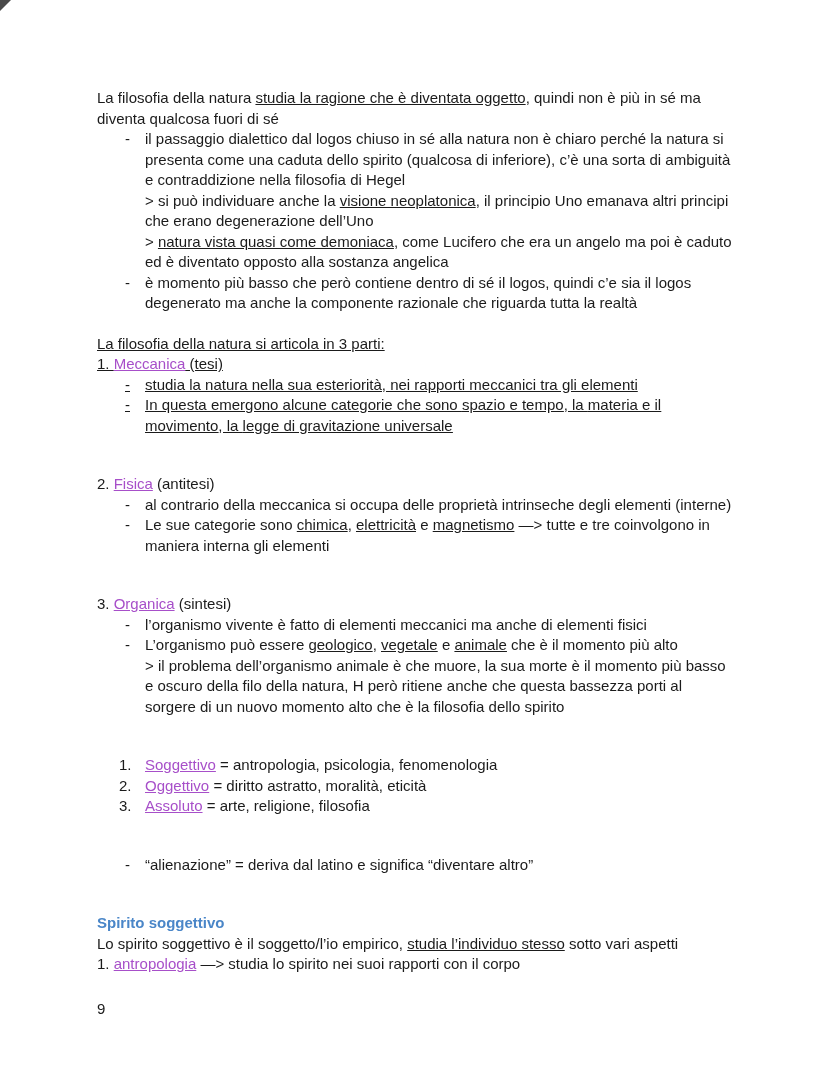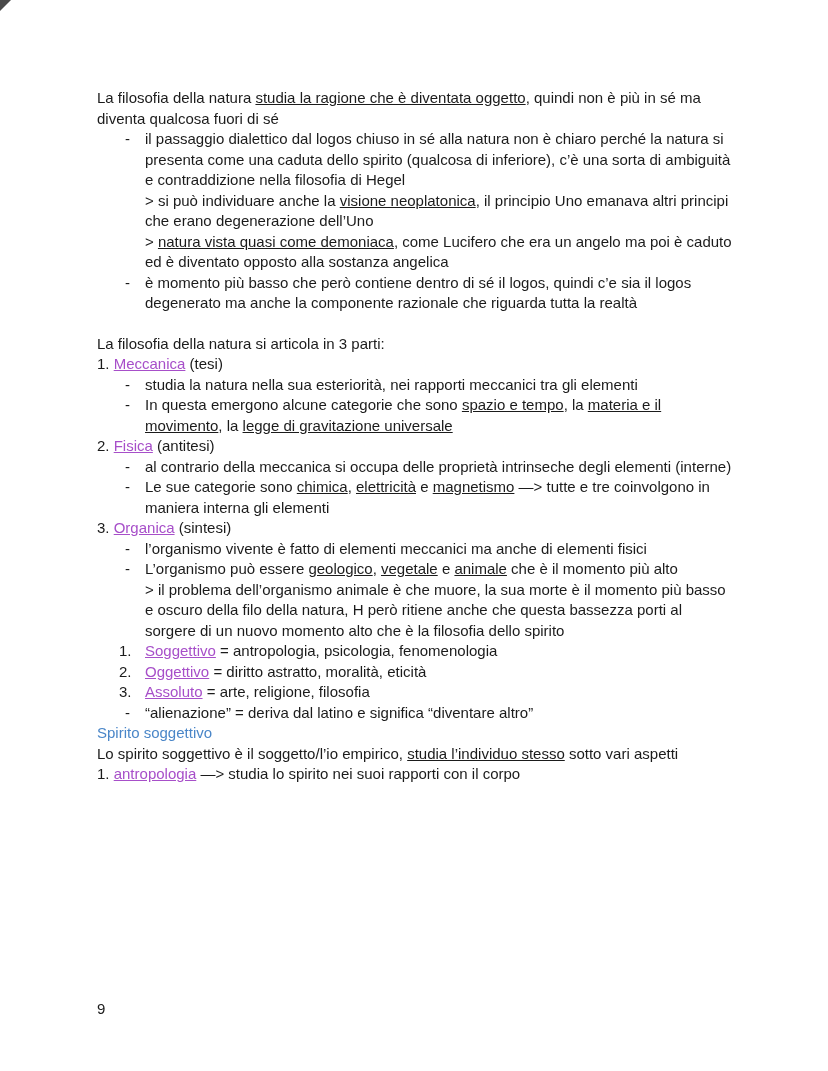--- a/index.html
+++ b/index.html
@@ -24,23 +24,23 @@
     width: 0; height: 0;
     border-top: 11px solid #4a4a4a;
     border-right: 11px solid transparent;
   }
   .content {
     position: absolute;
     left: 97px;
     top: 88px;
     width: 640px;
   }
-  .section { }
+  .section { margin-top: 38px; }
   .section:first-child { margin-top: 0; }
-  .section.small-gap { margin-top: 20px; }
+  .section.small-gap { margin-top: 20px; text-decoration: underline; }
 
   .para { }
   .dash { display: flex; }
   .dash > .marker { flex: 0 0 20px; margin-left: 28px; }
   .dash > .body { flex: 1; min-width: 0; }
   .cont { padding-left: 48px; }
   .numitem { display: flex; }
   .numitem > .marker { flex: 0 0 26px; margin-left: 22px; }
   .numitem > .body { flex: 1; min-width: 0; }
 
@@ -60,21 +60,21 @@
     letter-spacing: 1px;
     color: var(--heading, #bd63c9);
   }
   .heading-suffix {
     font-size: 19px;
     font-weight: 700;
     letter-spacing: 1px;
     color: var(--heading, #bd63c9);
   }
   .subheading {
-    font-weight: 400;
+    font-weight: 700;
     color: var(--subheading, #4a86c8);
   }
   .u { text-decoration: underline; }
   .link {
     color: var(--link, #a74fc9);
     text-decoration: underline;
     cursor: pointer;
   }
   .footer-page-number {
     position: absolute;

